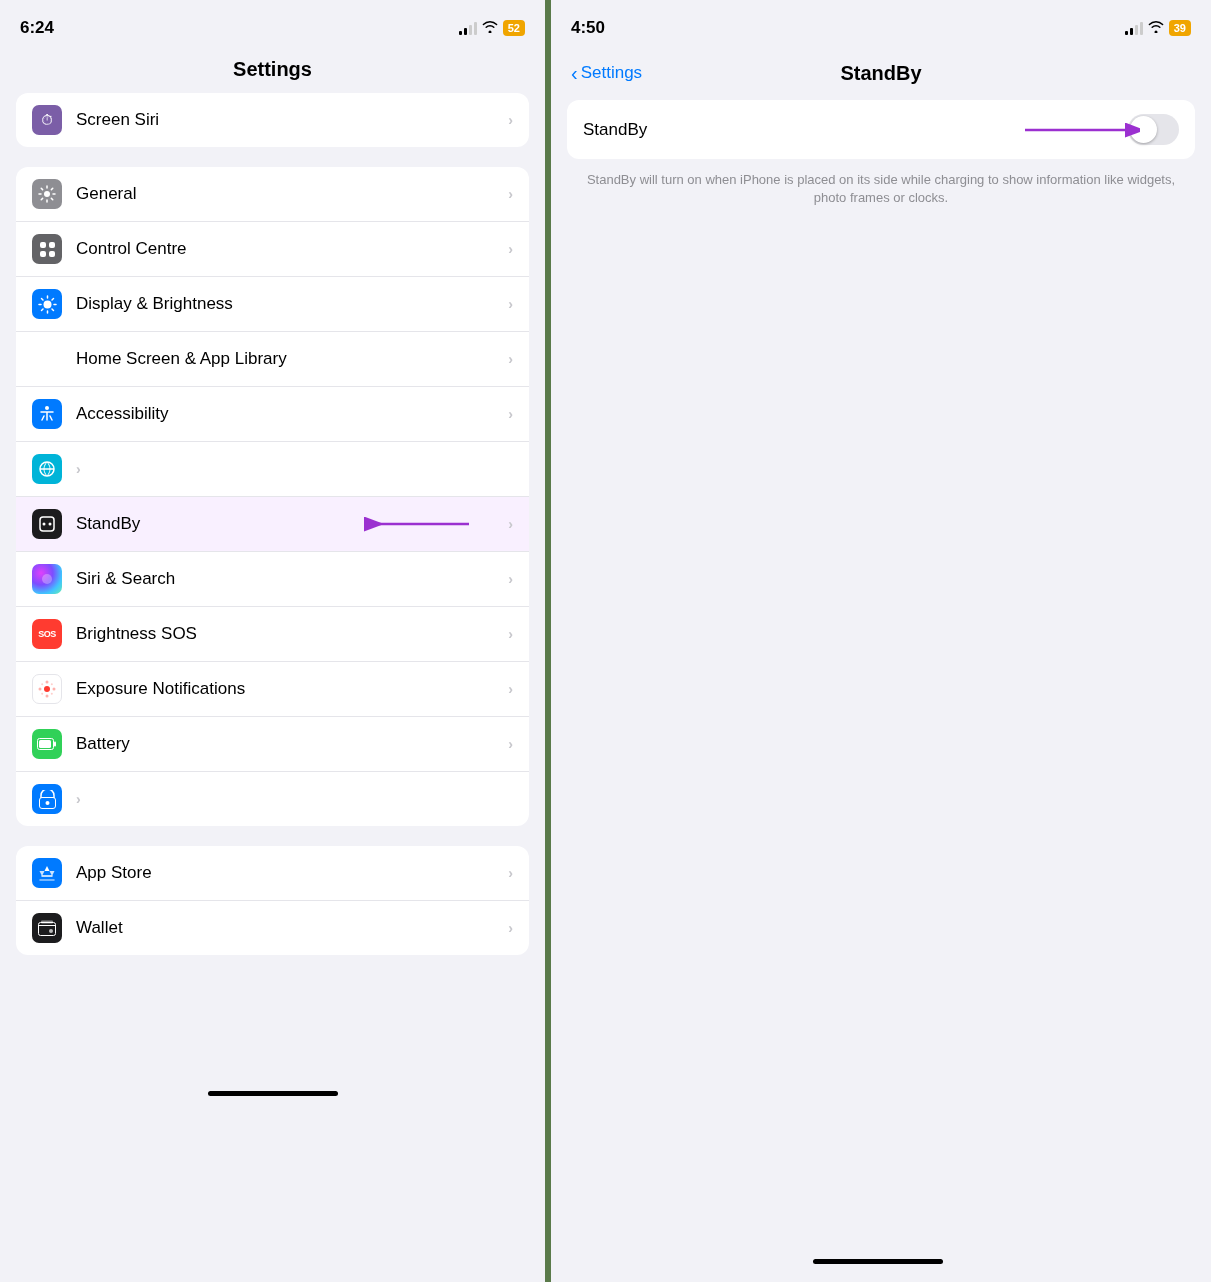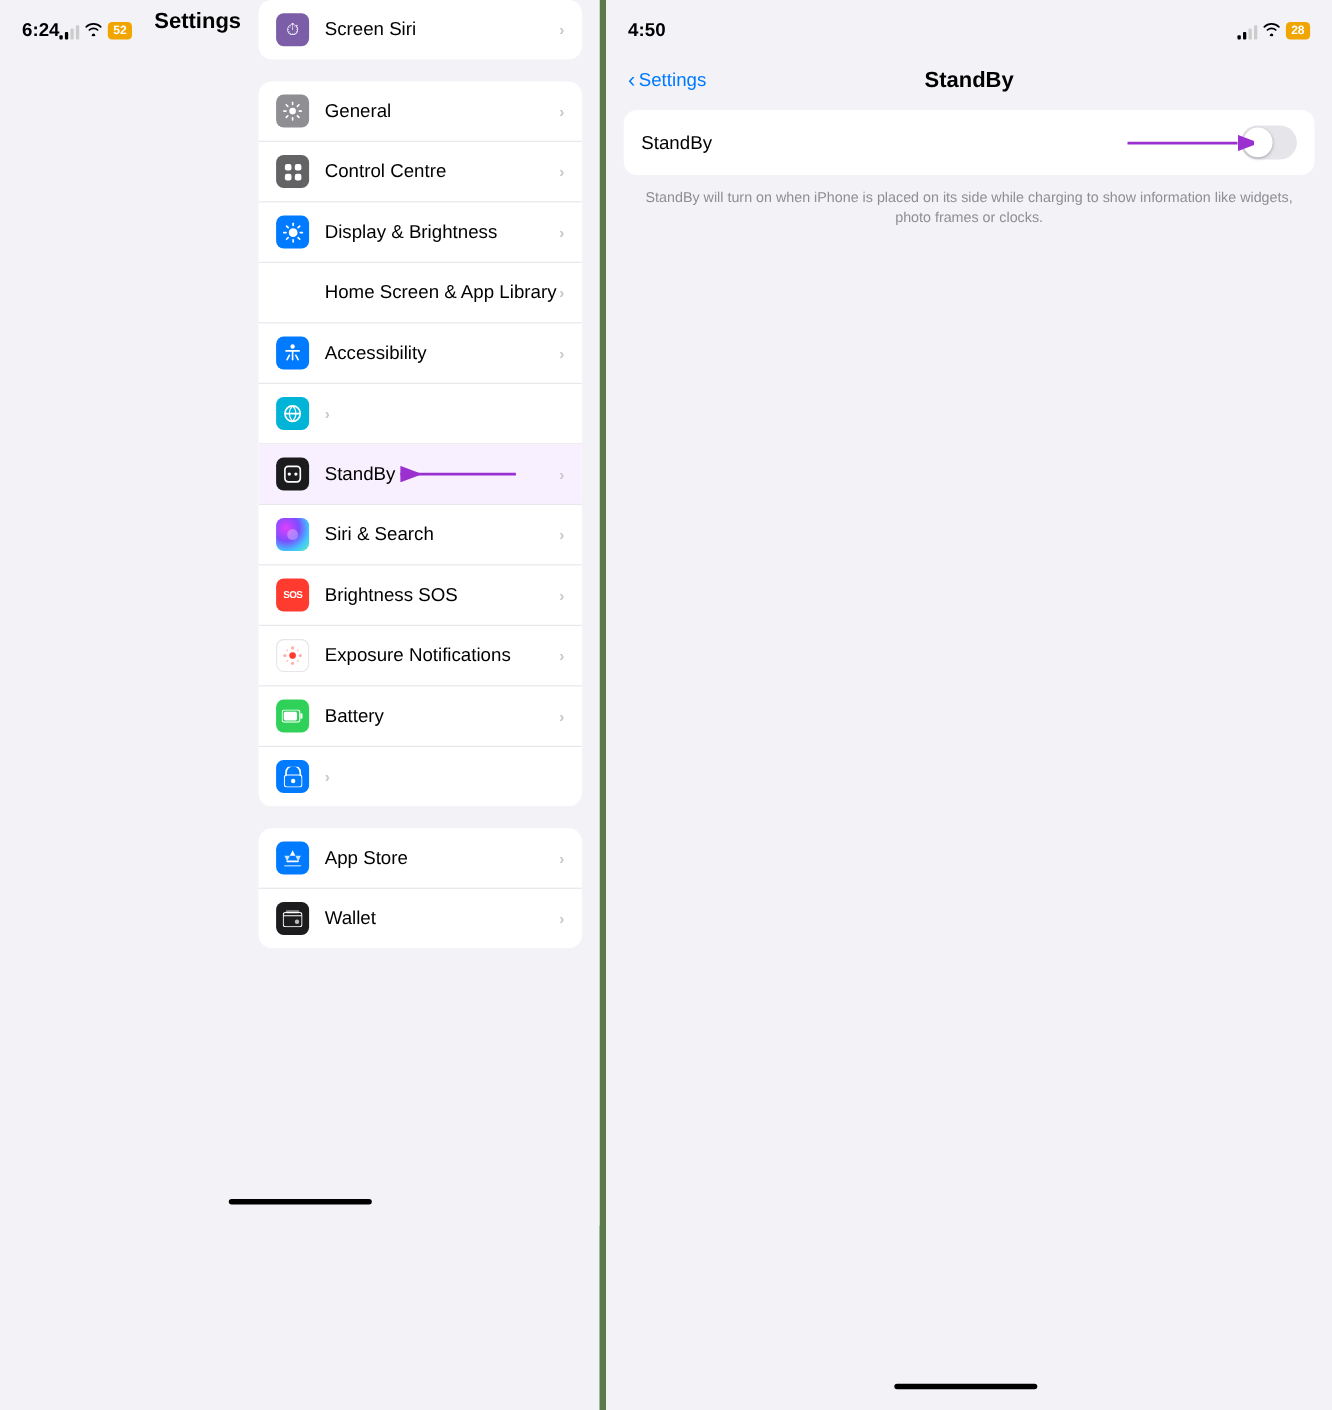--- a/index.html
+++ b/index.html
@@ -11,40 +11,41 @@
       overflow: hidden;
       background: #f2f2f7;
     }
 
     
     .left-panel {
       width: 545px;
       height: 1114px;
       background: #f2f2f7;
       display: flex;
+      flex-direction: column;
       position: relative;
     }
 
     .status-bar {
       display: flex;
       justify-content: space-between;
       align-items: center;
       padding: 14px 20px 8px 20px;
       height: 50px;
     }
 
     .status-time {
       font-size: 17px;
       font-weight: 600;
       color: #000;
     }
 
     .status-icons {
       display: flex;
-      align-items: flex-end;
+      align-items: center;
       gap: 5px;
     }
 
     .signal-bars {
       display: flex;
       align-items: flex-end;
       gap: 2px;
       height: 13px;
     }
     .signal-bar {
@@ -542,21 +543,21 @@
         <div class="signal-bar" style="height:10px; background:#ccc"></div>
         <div class="signal-bar" style="height:13px; background:#ccc"></div>
       </div>
       <span class="wifi-icon">
         <svg width="16" height="13" viewBox="0 0 16 13" fill="none" xmlns="http://www.w3.org/2000/svg">
           <path d="M8 10.5a1.5 1.5 0 110 3 1.5 1.5 0 010-3z" fill="#000"></path>
           <path d="M4.2 7.3a5.4 5.4 0 017.6 0" stroke="#000" stroke-width="1.5" stroke-linecap="round" fill="none"></path>
           <path d="M1.4 4.5a9.3 9.3 0 0113.2 0" stroke="#000" stroke-width="1.5" stroke-linecap="round" fill="none"></path>
         </svg>
       </span>
-      <span class="battery-badge">28</span>
+      <span class="battery-badge">39</span>
     </div>
   </div>
 
   <div class="right-title-bar">
     <div class="back-nav">
       <span class="back-chevron">‹</span>
       <span>Settings</span>
     </div>
     <span class="right-page-title">StandBy</span>
   </div>

